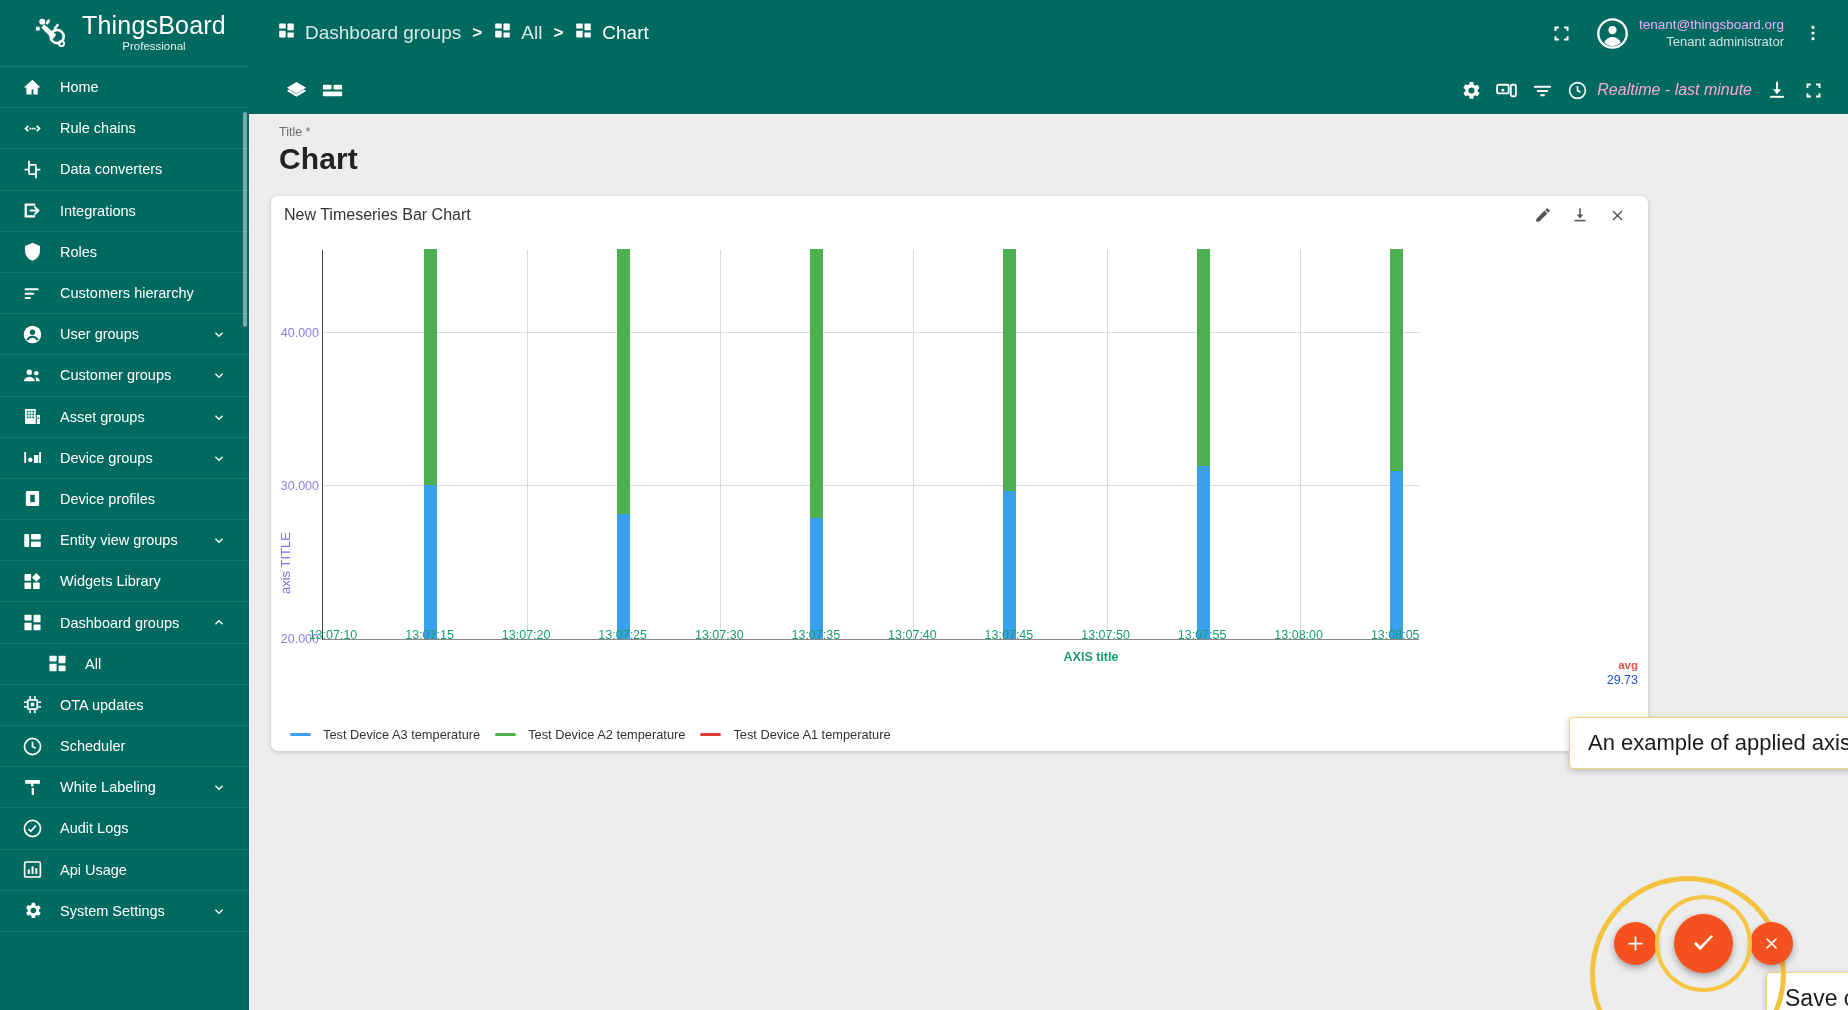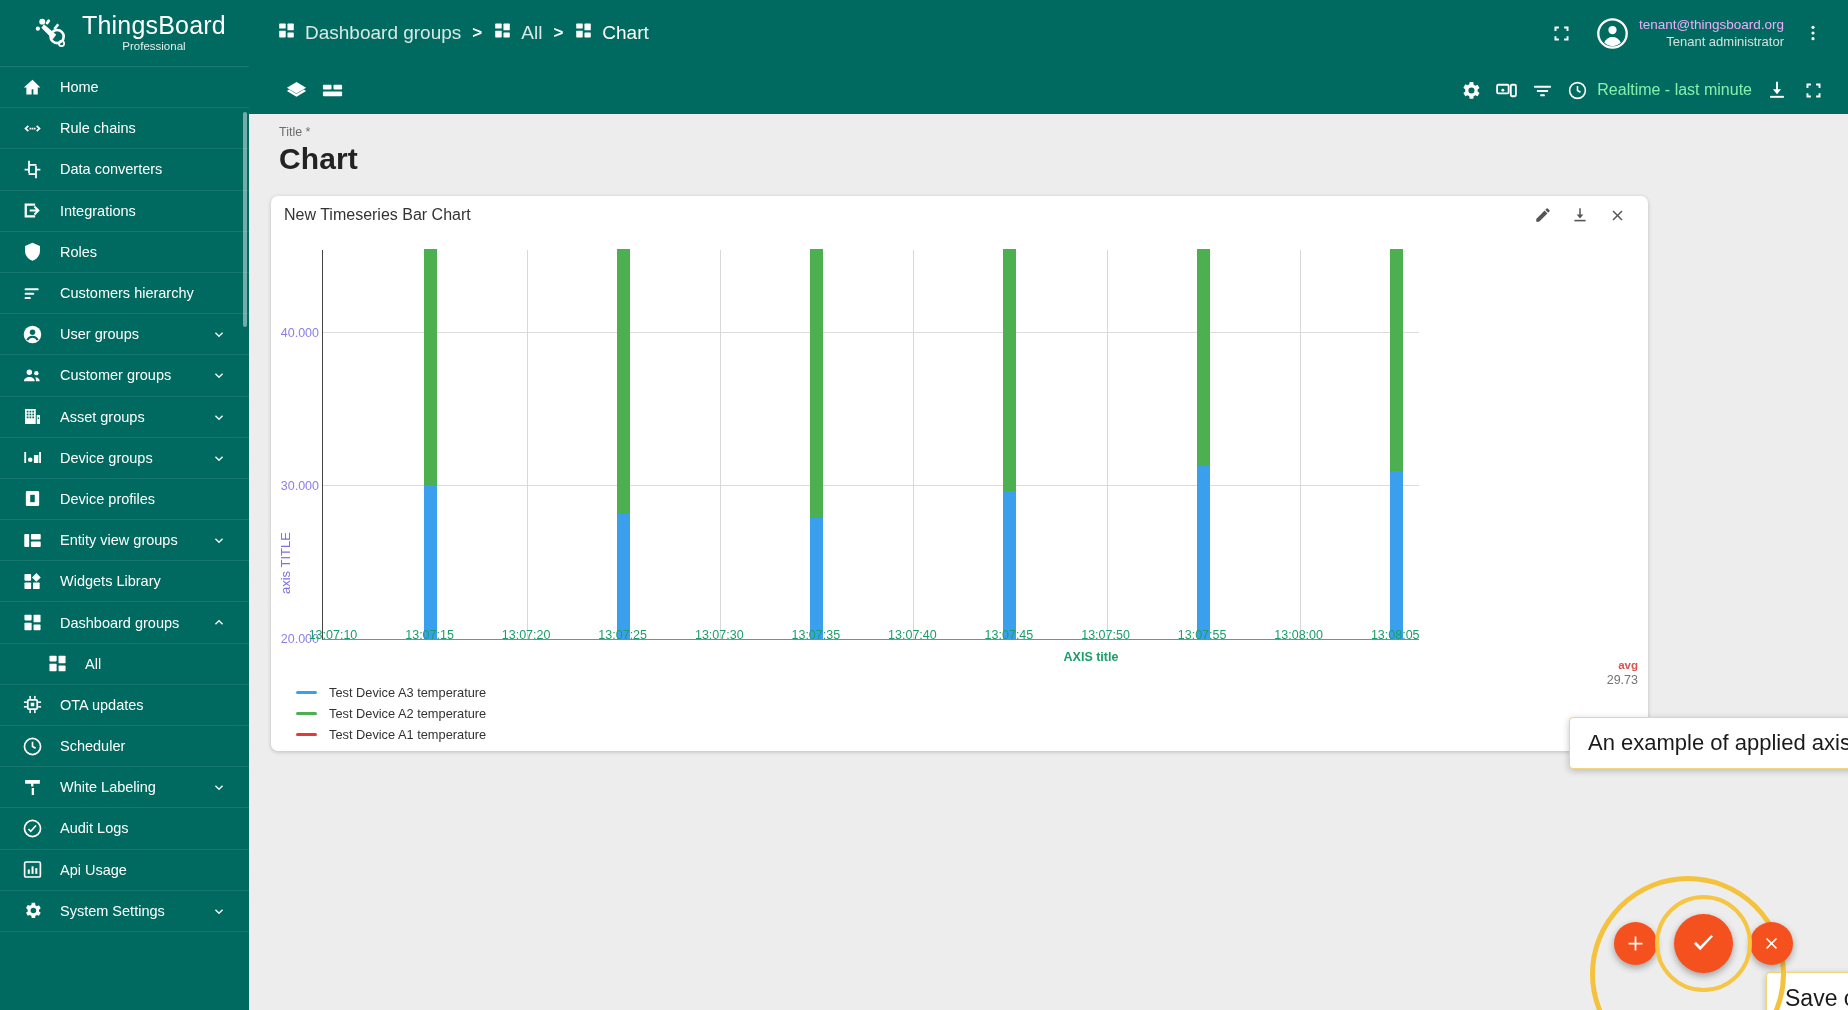--- a/index.html
+++ b/index.html
@@ -53,21 +53,21 @@
   .spacer { flex: 1; }
   .tb-icon { width: 34px; height: 34px; display: flex; align-items: center; justify-content: center; cursor: pointer; }
   .user-block { display: flex; align-items: center; gap: 11px; margin: 0 8px 0 14px; cursor: pointer; }
   .user-avatar { width: 31px; height: 31px; }
   .user-text { display: flex; flex-direction: column; align-items: flex-end; line-height: 1.32; }
   .user-email { font-size: 13.5px; color: #f0abfc; }
   .user-role { font-size: 13px; color: #cfe2df; }
 
   .toolbar2 {
     height: 48px; background: #006A60; display: flex; align-items: center;
-    padding: 0 18px 0 30px; color: #86efac; gap: 2px;
+    padding: 0 18px 0 30px; color: #f9a8d4; gap: 2px; font-style: italic;
   }
   .t2-icon { width: 34px; height: 34px; display: flex; align-items: center; justify-content: center; cursor: pointer; }
   .timerange { display: flex; align-items: center; gap: 9px; font-size: 16px; cursor: pointer; padding: 0 6px; }
 
   
   .titlestrip { background: #ededed; padding: 11px 0 12px 30px; }
   .title-label { font-size: 12.5px; color: #6d6d6d; margin-bottom: 3px; }
   .title-value { font-size: 30px; font-weight: 700; color: #232323; letter-spacing: .1px; line-height: 1.1; }
 
   
@@ -97,23 +97,23 @@
   }
   .vgrid { position: absolute; top: 0; bottom: 0; width: 1px; background: #d8d8d8; }
   .hgrid { position: absolute; left: 0; right: 0; height: 1px; background: #dcdcdc; }
   .bar { position: absolute; bottom: 0; width: 13px; }
   .bar .seg { position: absolute; left: 0; width: 100%; }
   .xtick { position: absolute; top: 394px; font-size: 12.5px; color: #1a9e6a; transform: translateX(-50%); white-space: nowrap; }
   .xaxis-title { position: absolute; top: 416px; left: 50%; transform: translateX(-50%); font-size: 12.5px; font-weight: bold; color: #1a9e6a; }
 
   .avg-box { position: absolute; right: 10px; top: 425px; text-align: right; line-height: 1.18; }
   .avg-lbl { font-size: 11.5px; color: #d9534f; font-weight: 700; }
-  .avg-val { font-size: 12.5px; color: #737373; }
-
-  .legend { position: absolute; left: 25px; bottom: 9px; display: flex; flex-direction: column; gap: 6px; }
+  .avg-val { font-size: 12.5px; color: #1d4ed8; }
+
+  .legend { position: absolute; left: 19px; bottom: 9px; display: flex; flex-direction: row; gap: 15px; }
   .leg-row { display: flex; align-items: center; gap: 12px; font-size: 12.8px; color: #333; cursor: pointer; }
   .leg-dash { width: 21px; height: 3.5px; border-radius: 2px; flex: 0 0 21px; }
 
   
   .callout {
     position: absolute; background: #ffffff; border: 1px solid #f2d57e;
     border-radius: 4px; box-shadow: 0 2px 7px rgba(0,0,0,.22);
     font-size: 22px; color: #1b1b1b; padding: 12px 18px; white-space: nowrap;
   }
   #callout-axis { left: 1320px; top: 530px; }

